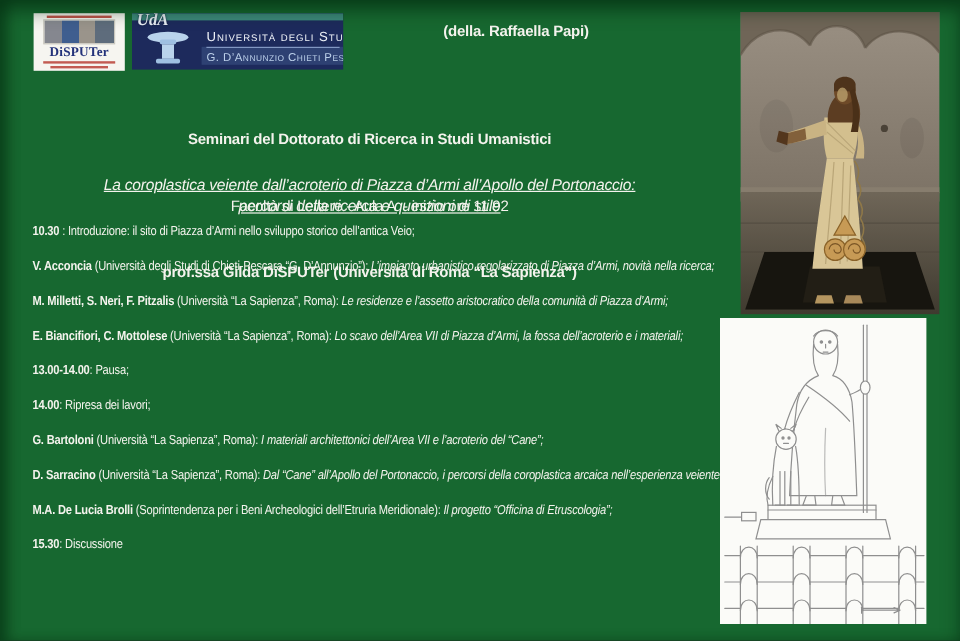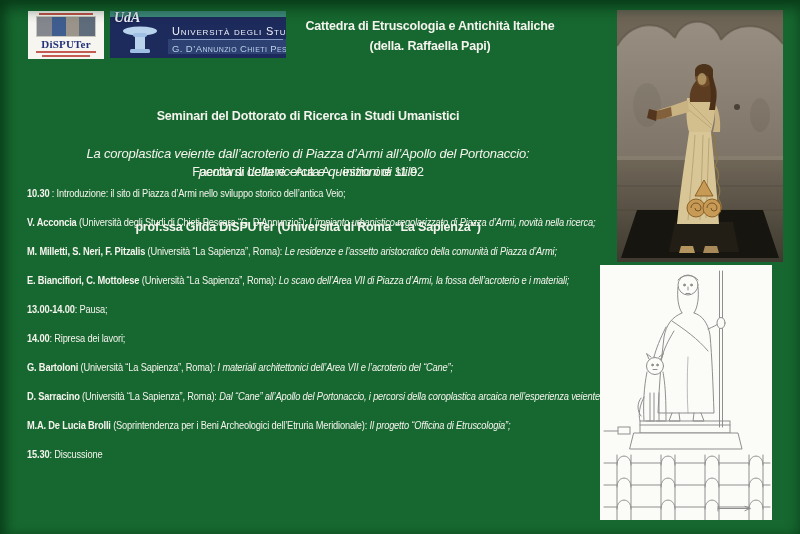--- a/index.html
+++ b/index.html
@@ -60,21 +60,21 @@
     position:absolute;left:295px;top:16px;width:270px;text-align:center;
     font-weight:bold;font-size:12.5px;line-height:20px;letter-spacing:-.2px;
   }
   .seminar-head{
     position:absolute;left:0;top:70px;width:616px;text-align:center;
     font-size:12.5px;line-height:18.5px;letter-spacing:-.2px;white-space:pre-wrap;
   }
   .seminar-head .bold{font-weight:bold;}
   .talk-title{
     position:absolute;left:0;top:145px;width:616px;text-align:center;
-    font-style:italic;font-size:13px;line-height:18px;letter-spacing:-.2px;
+    font-style:italic;font-size:13px;line-height:18px;letter-spacing:-.2px;text-decoration:underline;
   }
 
   
   .program{
     position:absolute;left:27px;top:186px;width:680px;
     transform:scaleX(.86);transform-origin:0 0;
     font-size:10.8px;line-height:14px;letter-spacing:-.2px;
   }
   .program .entry{margin:0 0 15px 0;}
   .program .lead{font-weight:bold;}
@@ -113,21 +113,20 @@
       </svg>
     </span>
     <span class="uda-band"></span>
     <span class="uda-text">
       <span class="uda-line1" style="display:block">Università degli Studi</span>
       <span class="uda-line2" style="display:block">G. D’Annunzio Chieti Pescara</span>
     </span>
   </div>
 
   <div class="chair">
-    <div>Cattedra di Etruscologia e Antichità Italiche</div>
     <div>(della. Raffaella Papi)</div>
   </div>
 
   <div class="seminar-head">
     <div class="bold">Seminari del Dottorato di Ricerca in Studi Umanistici</div>
     <div>Facoltà di Lettere - Aula A  - inizio ore 11.92</div>
     <div class="bold">prof.ssa Gilda DiSPUTer (Università di Roma “La Sapienza”)</div>
   </div>
 
   <div class="talk-title">

